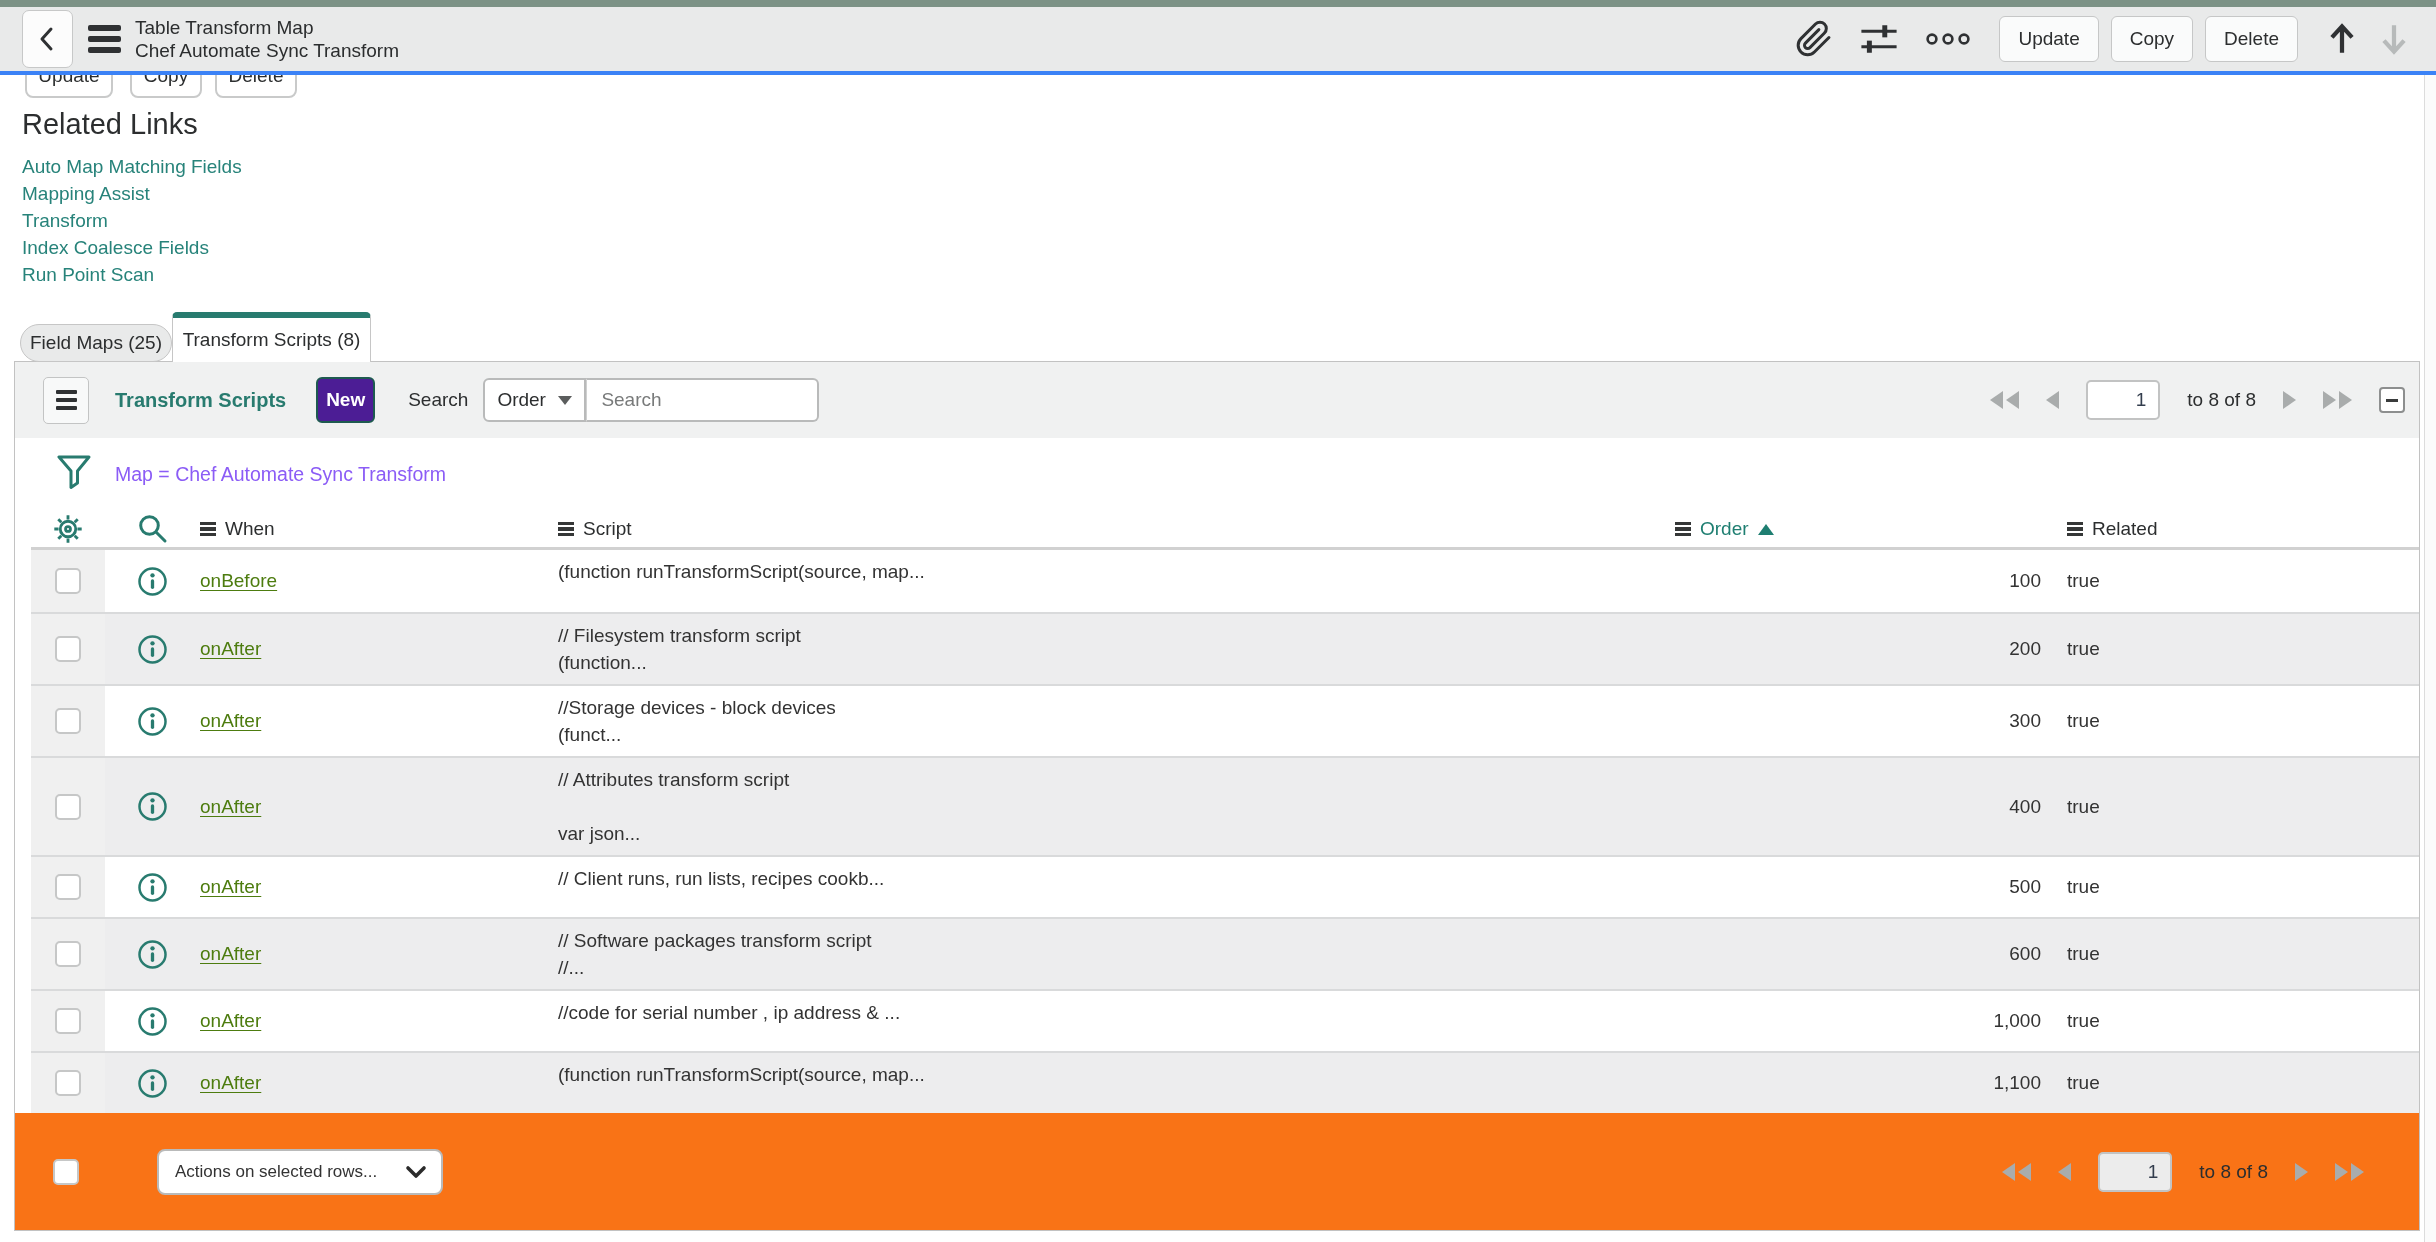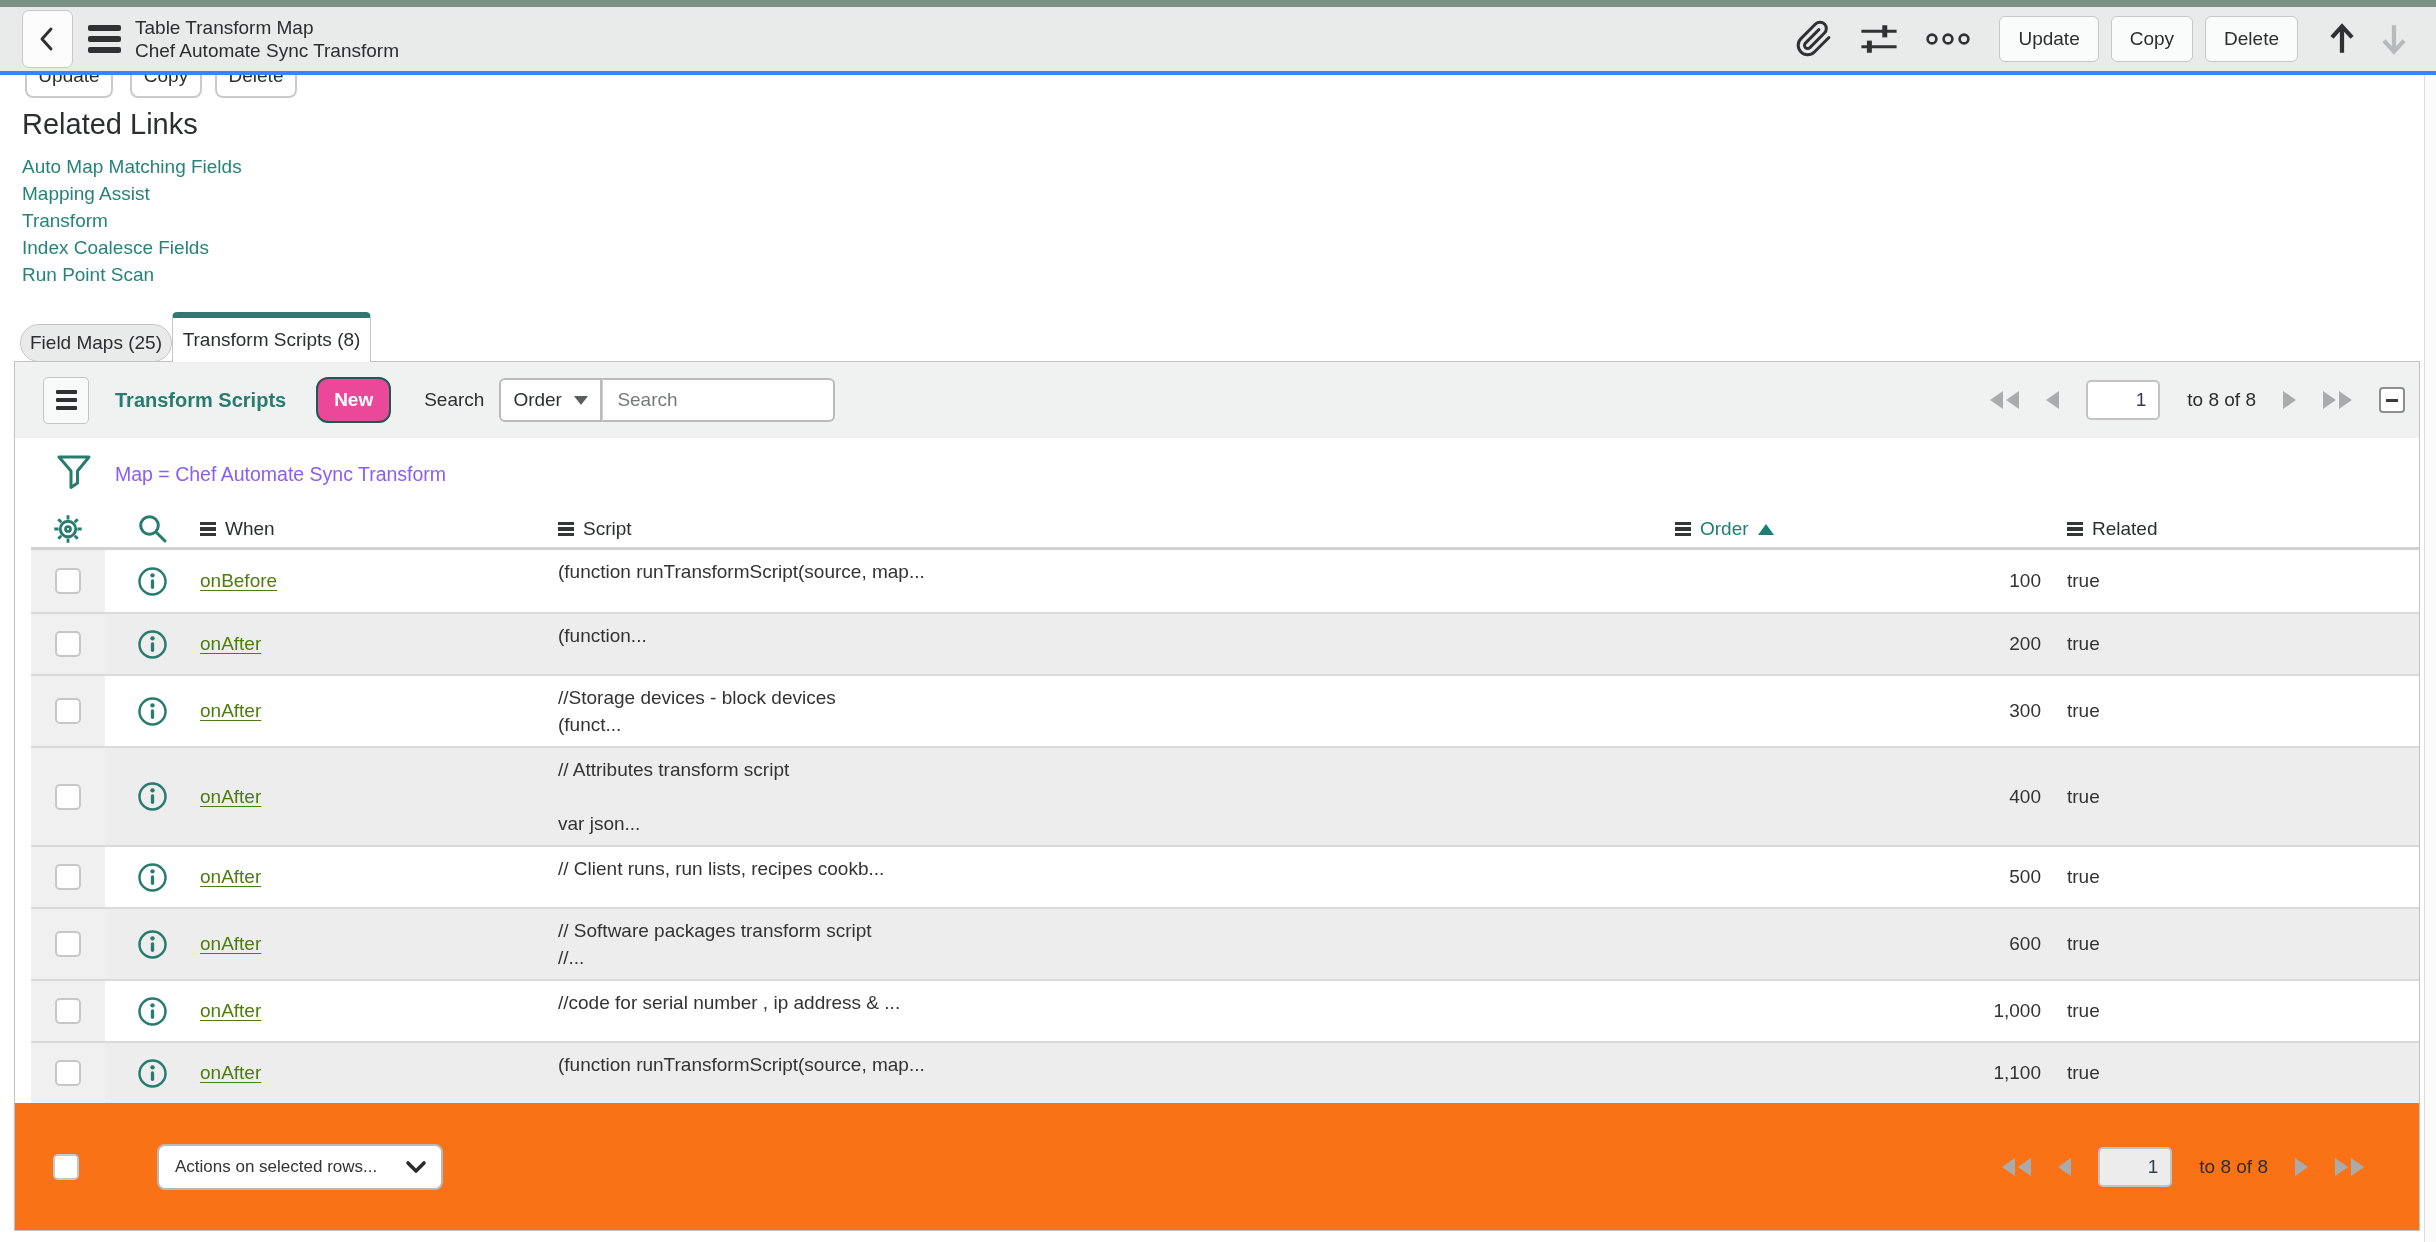--- a/index.html
+++ b/index.html
@@ -45,22 +45,22 @@
 
   
   .panel { position:absolute; left:14px; top:361px; width:2406px; height:870px; background:#fff;
     border:1px solid #c2c2c2; z-index:2; display:flex; flex-direction:column; }
 
   .toolbar { height:76px; background:#f0f1f1; display:flex; align-items:center; flex:0 0 auto; }
   .list-menu-btn { margin-left:28px; width:46px; height:47px; background:#f8f9f9; border:1px solid #c3c4c4;
     border-radius:5px; display:flex; flex-direction:column; gap:4px; align-items:center; justify-content:center; }
   .list-menu-btn i { width:21px; height:4px; background:#2f3133; border-radius:1px; }
   .list-title { margin-left:26px; font-size:20px; font-weight:600; color:#287b6f; }
-  .new-btn { margin-left:30px; width:75px; height:46px; background:#ec4899; border:2px solid #1e5a50;
-    border-radius:12px; color:#fff; font-size:19px; font-weight:600; display:flex; align-items:center; justify-content:center; }
+  .new-btn { margin-left:30px; width:59px; height:46px; background:#4c1d95; border:2px solid #1e5a50;
+    border-radius:6px; color:#fff; font-size:19px; font-weight:600; display:flex; align-items:center; justify-content:center; }
   .search-label { margin-left:33px; font-size:19px; color:#2c2e2f; }
   .search-group { margin-left:15px; display:flex; height:44px; }
   .order-select { width:103px; background:#fff; border:2px solid #b9baba; border-radius:6px 0 0 6px;
     display:flex; align-items:center; padding:0 12px; font-size:19px; color:#2c2e2f; }
   .select-caret { margin-left:auto; width:0; height:0; border-left:7px solid transparent;
     border-right:7px solid transparent; border-top:9px solid #5b5d5d; }
   .search-input { width:233px; height:44px; background:#fff; border:2px solid #b9baba; border-left:1px solid #cfd0d0;
     border-radius:0 6px 6px 0; font-size:19px; padding:0 14px; color:#333; outline:none;
     font-family:"Liberation Sans","DejaVu Sans",sans-serif; }
   .search-input::placeholder { color:#787a7a; }
@@ -331,20 +331,21 @@
       <svg class="info-icon" width="31" height="31" viewBox="0 0 30 30">
               <circle class="o" cx="15" cy="15" r="12.6"></circle>
               <circle class="f" cx="15" cy="9" r="2.1"></circle>
               <rect class="f" x="13.4" y="12.8" width="3.2" height="9.4" rx="1.6"></rect>
             </svg>
     </div>
     <div class="cell">
       <a class="when-link">onAfter</a>
     </div>
     <div class="cell script-cell">
+            <div>// Filesystem transform script</div>
             <div>(function...</div>
           </div>
     <div class="cell order-cell">200</div>
     <div class="cell active-cell">true</div>
   </div>
         <div class="tgrid trow">
     <div class="cell cb-cell">
       <span class="checkbox"></span>
     </div>
     <div class="cell info-cell">

